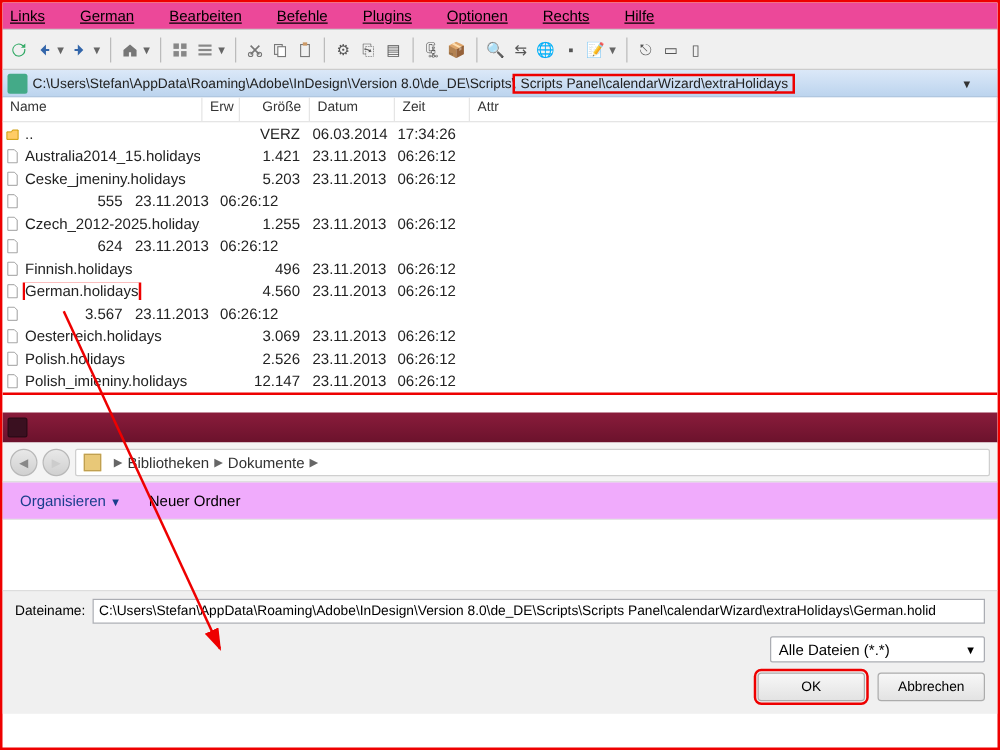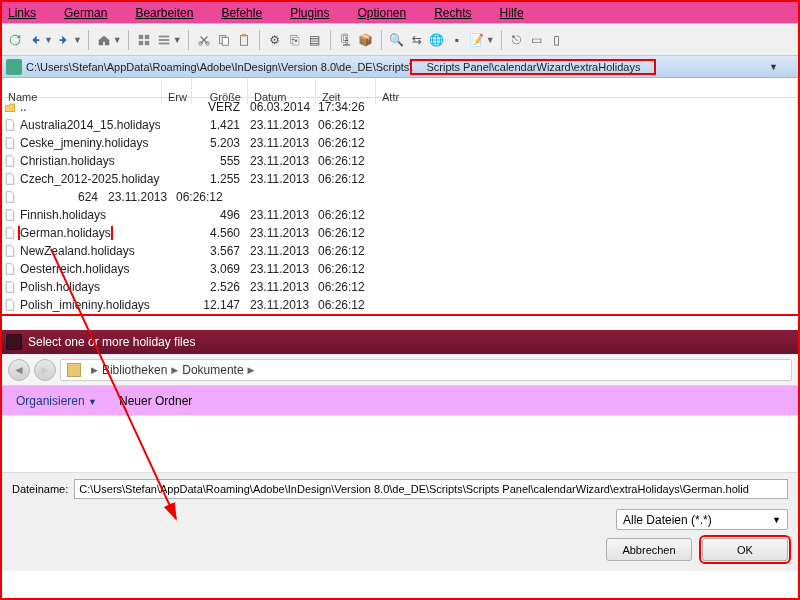--- a/index.html
+++ b/index.html
@@ -8,24 +8,24 @@
   .menubar span { margin-right: 14px; cursor: default; }
   .menubar .u { text-decoration: underline; }
   .toolbar { background: #f0f0f0; height: 32px; display: flex; align-items: center; border-bottom: 1px solid #ccc; padding-left: 4px; gap: 2px; }
   .tbtn { width: 18px; height: 18px; border: 1px solid transparent; display: inline-flex; align-items: center; justify-content: center; color: #555; }
   .tbtn svg { width: 14px; height: 14px; }
   .sep { width: 1px; height: 20px; background: #bbb; margin: 0 4px; }
   .drop { font-size: 9px; color: #666; margin-left: -2px; }
   .pathbar { background: linear-gradient(#dbe8f8,#bcd4ee); height: 22px; display: flex; align-items: center; border-bottom: 1px solid #9cb8d8; padding-left: 4px; }
   .pathbar .pico { width: 16px; height: 16px; background: #4a8; border-radius: 2px; margin-right: 4px; display:inline-block; }
   .pathbar .ptxt { font-size: 11px; color: #222; white-space: nowrap; }
-  .hl-red { border: 2px solid #e00; display: inline-block; padding: 0 14px; margin-left: -2px; }
+  .hl-red { border: 2px solid #e00; display: inline-block; padding: 0 4px; margin-left: -2px; }
   .pathbar .dropicon { margin-left: auto; padding: 0 20px; color: #333; font-size: 9px; }
   .headerrow { display: flex; height: 20px; border-bottom: 1px solid #ddd; background: #fff; }
-  .headerrow div { border-right: 1px solid #e5e5e5; padding: 13px 6px; font-size: 11px; color: #333; }
+  .headerrow div { border-right: 1px solid #e5e5e5; padding: 2px 6px; font-size: 11px; color: #333; }
   .c-name { width: 160px; }
   .c-ext { width: 30px; }
   .c-size { width: 56px; text-align: right; }
   .c-date { width: 68px; }
   .c-time { width: 60px; }
   .c-attr { flex: 1; }
   .filelist { background: #fff; }
   .row { display: flex; height: 18px; align-items: center; font-size: 11px; color: #222; }
   .row .ic { width: 16px; display: inline-flex; align-items: center; justify-content: center; }
   .row .nm { width: 142px; padding-left: 2px; white-space: nowrap; overflow: hidden; }
@@ -200,21 +200,20 @@
       <span class="sz">5.203</span>
       <span class="dt">23.11.2013</span>
       <span class="tm">06:26:12</span>
     </div>
     <div class="row">
       <span class="ic">
         <svg width="12" height="12" viewBox="0 0 16 16">
           <path d="M3 1h7l3 3v11H3z" fill="#fff" stroke="#999"></path>
         </svg>
       </span>
-      <span class="nm">Christian.holidays</span>
       <span class="sz">555</span>
       <span class="dt">23.11.2013</span>
       <span class="tm">06:26:12</span>
     </div>
     <div class="row">
       <span class="ic">
         <svg width="12" height="12" viewBox="0 0 16 16">
           <path d="M3 1h7l3 3v11H3z" fill="#fff" stroke="#999"></path>
         </svg>
       </span>
@@ -254,21 +253,20 @@
       <span class="sz">4.560</span>
       <span class="dt">23.11.2013</span>
       <span class="tm">06:26:12</span>
     </div>
     <div class="row">
       <span class="ic">
         <svg width="12" height="12" viewBox="0 0 16 16">
           <path d="M3 1h7l3 3v11H3z" fill="#fff" stroke="#999"></path>
         </svg>
       </span>
-      <span class="nm">NewZealand.holidays</span>
       <span class="sz">3.567</span>
       <span class="dt">23.11.2013</span>
       <span class="tm">06:26:12</span>
     </div>
     <div class="row">
       <span class="ic">
         <svg width="12" height="12" viewBox="0 0 16 16">
           <path d="M3 1h7l3 3v11H3z" fill="#fff" stroke="#999"></path>
         </svg>
       </span>
@@ -298,21 +296,20 @@
       <span class="sz">12.147</span>
       <span class="dt">23.11.2013</span>
       <span class="tm">06:26:12</span>
     </div>
   </div>
 
 <div class="gap"></div>
 
 <div class="dlg-title">
   <span class="dico"></span>
-  <span>Select one or more holiday files</span>
 </div>
 
 <div class="dlg-nav">
   <span class="navbtn">◄</span>
   <span class="navbtn" style="color:#ccc">►</span>
   <div class="crumb">
     <span class="cic"></span>
     <span class="sepc">▶</span>
     <span>Bibliotheken</span>
     <span class="sepc">▶</span>
@@ -333,22 +330,22 @@
     <label>Dateiname:</label>
     <input type="text" value="C:\Users\Stefan\AppData\Roaming\Adobe\InDesign\Version 8.0\de_DE\Scripts\Scripts Panel\calendarWizard\extraHolidays\German.holid" style="">
   </div>
   <div class="btn-row">
     <div class="filter">
       <span>Alle Dateien (*.*)</span>
         <span style="font-size:9px">▼</span>
     </div>
   </div>
   <div class="btn-row" style="margin-top:8px">
+    <button class="btn hlred">OK</button>
     <button class="btn">Abbrechen</button>
-    <button class="btn hlred">OK</button>
   </div>
 </div>
 
 <svg id="arrow" width="160" height="290">
   <defs>
       <marker id="ah" markerWidth="10" markerHeight="10" refX="8" refY="3" orient="auto">
         <path d="M0,0 L0,6 L9,3 z" fill="#e00"></path>
       </marker>
     </defs>
   <line x1="5" y1="5" x2="130" y2="275" stroke="#e00" stroke-width="2" marker-end="url(#ah)"></line>

